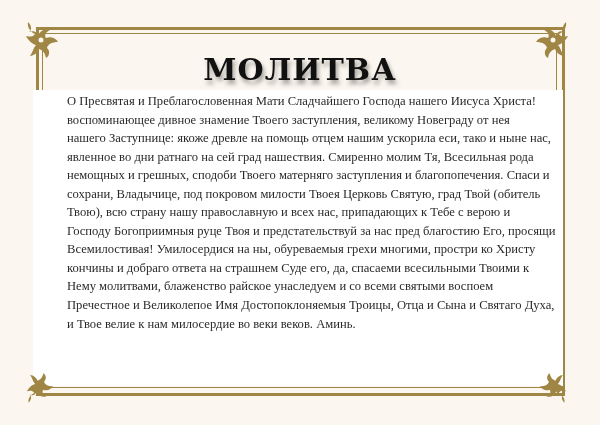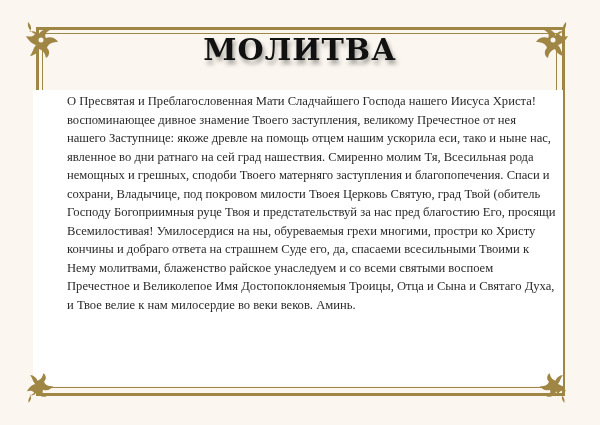--- a/index.html
+++ b/index.html
@@ -24,21 +24,21 @@
       border: 1.5px solid #a08644;
     }
     .panel {
       position: absolute;
       left: 33px; top: 90px;
       width: 530px; height: 296px;
       background: #ffffff;
     }
     .title {
       position: absolute;
-      left: 0; right: 0; top: 32px;
+      left: 0; right: 0; top: 52px;
       text-align: center;
       font-family: "DejaVu Serif", serif;
       font-weight: bold;
       font-size: 30px;
       letter-spacing: 1px;
       color: #111;
       text-shadow: 2px 4px 4px rgba(0,0,0,0.35);
       font-variant: small-caps;
     }
     .body-text {
@@ -89,24 +89,25 @@
 <div class="ornament orn-br">
   <svg viewBox="0 0 44 44" fill="#a08644">
     <path d="M8 4 C12 8 12 12 9 14 C14 12 17 14 18 18 C20 12 26 10 30 12 C26 14 24 17 26 20 C30 18 36 20 38 24 C32 24 28 26 27 30 C30 32 30 38 26 40 C25 34 22 32 19 31 C18 34 14 38 10 38 C13 34 13 30 16 27 C12 26 8 22 6 18 C10 19 13 19 15 16 C11 14 7 10 8 4 Z"></path>
   </svg>
 </div>
 
 <div class="title">МОЛИТВА</div>
 
 <div class="body-text">
   <span class="line">О Пресвятая и Преблагословенная Мати Сладчайшего Господа нашего Иисуса Христа!</span>
-  <span class="line">воспоминающее дивное знамение Твоего заступления, великому Пречестное от нея</span>
+  <span class="line">воспоминающее дивное знамение Твоего заступления, великому Новеграду от нея</span>
   <span class="line">нашего Заступнице: якоже древле на помощь отцем нашим ускорила еси, тако и ныне нас,</span>
   <span class="line">явленное во дни ратнаго на сей град нашествия. Смиренно молим Тя, Всесильная рода</span>
   <span class="line">немощных и грешных, сподоби Твоего матерняго заступления и благопопечения. Спаси и</span>
   <span class="line">сохрани, Владычице, под покровом милости Твоея Церковь Святую, град Твой (обитель</span>
+  <span class="line">Твою), всю страну нашу православную и всех нас, припадающих к Тебе с верою и</span>
   <span class="line">Господу Богоприимныя руце Твоя и предстательствуй за нас пред благостию Его, просящи</span>
   <span class="line">Всемилостивая! Умилосердися на ны, обуреваемыя грехи многими, простри ко Христу</span>
   <span class="line">кончины и добраго ответа на страшнем Суде его, да, спасаеми всесильными Твоими к</span>
   <span class="line">Нему молитвами, блаженство райское унаследуем и со всеми святыми воспоем</span>
   <span class="line">Пречестное и Великолепое Имя Достопоклоняемыя Троицы, Отца и Сына и Святаго Духа,</span>
   <span class="line">и Твое велие к нам милосердие во веки веков. Аминь.</span>
 </div>
 
 </body></html>

